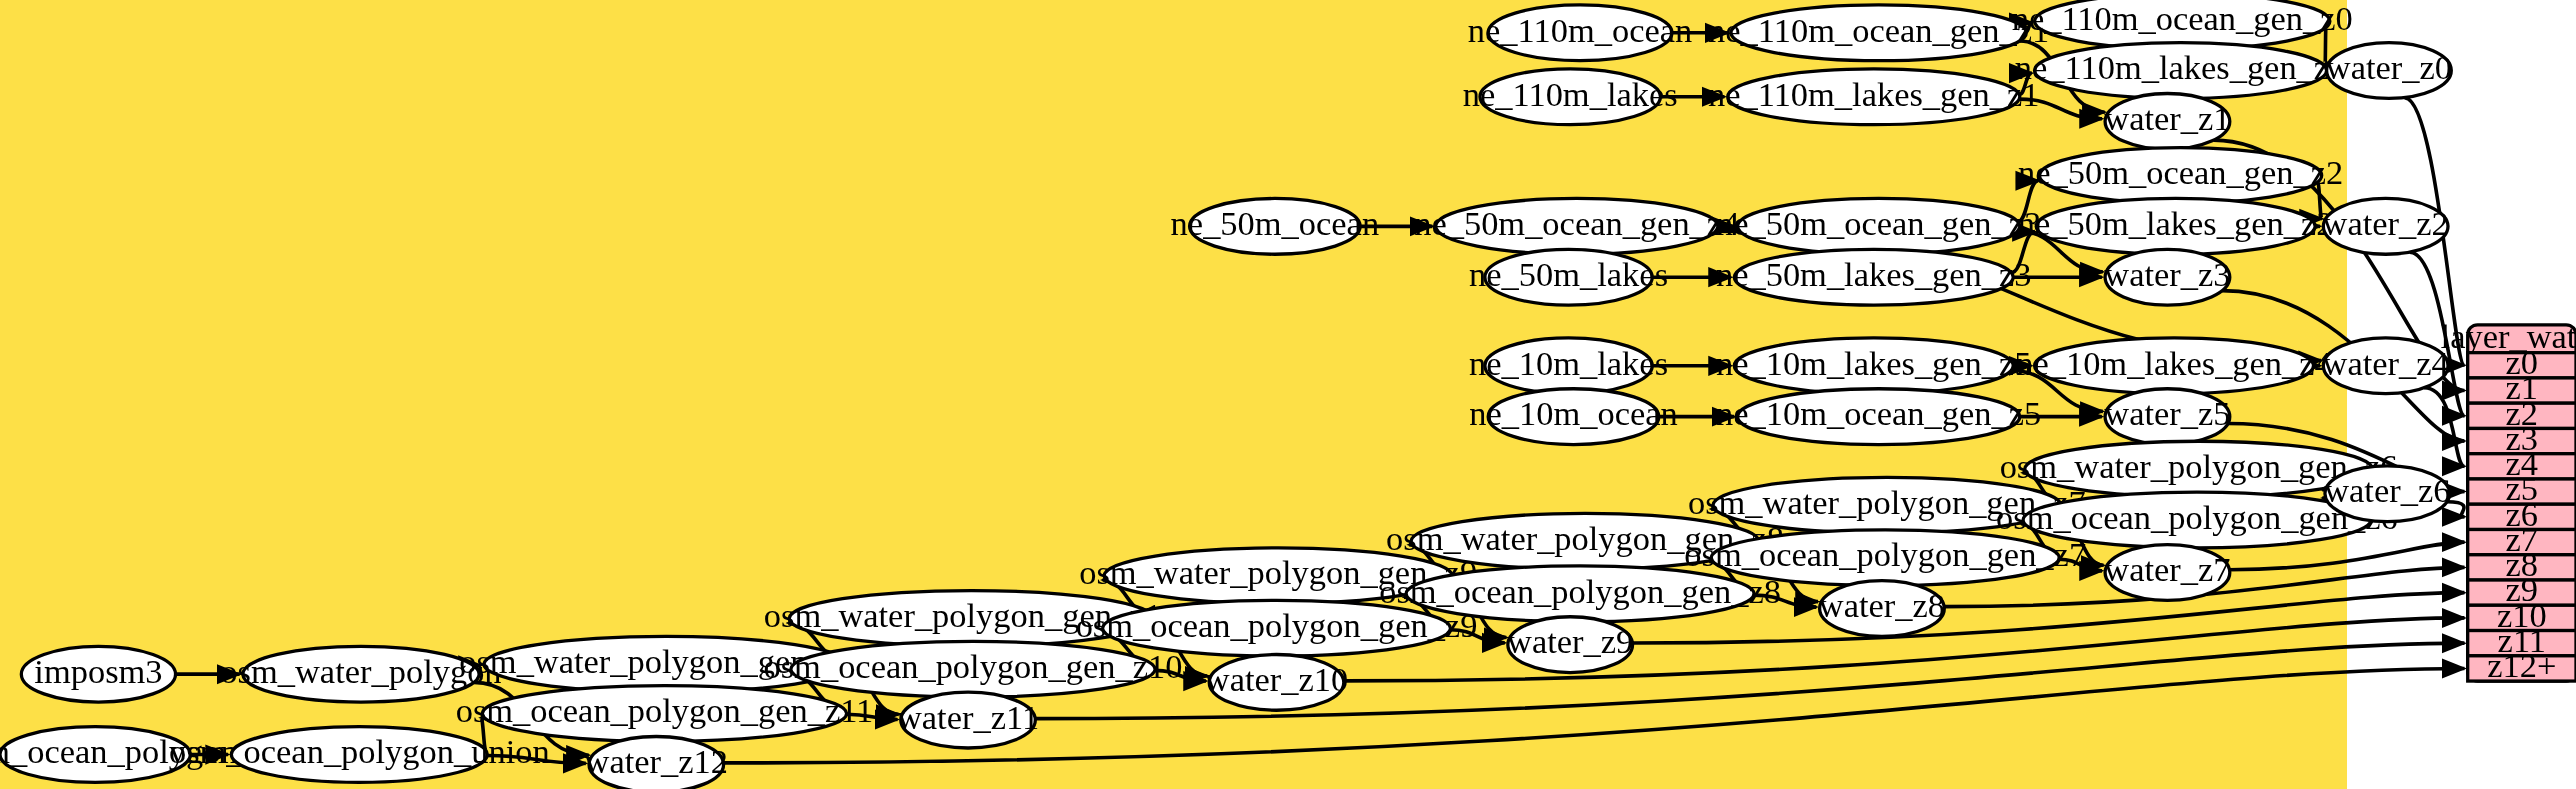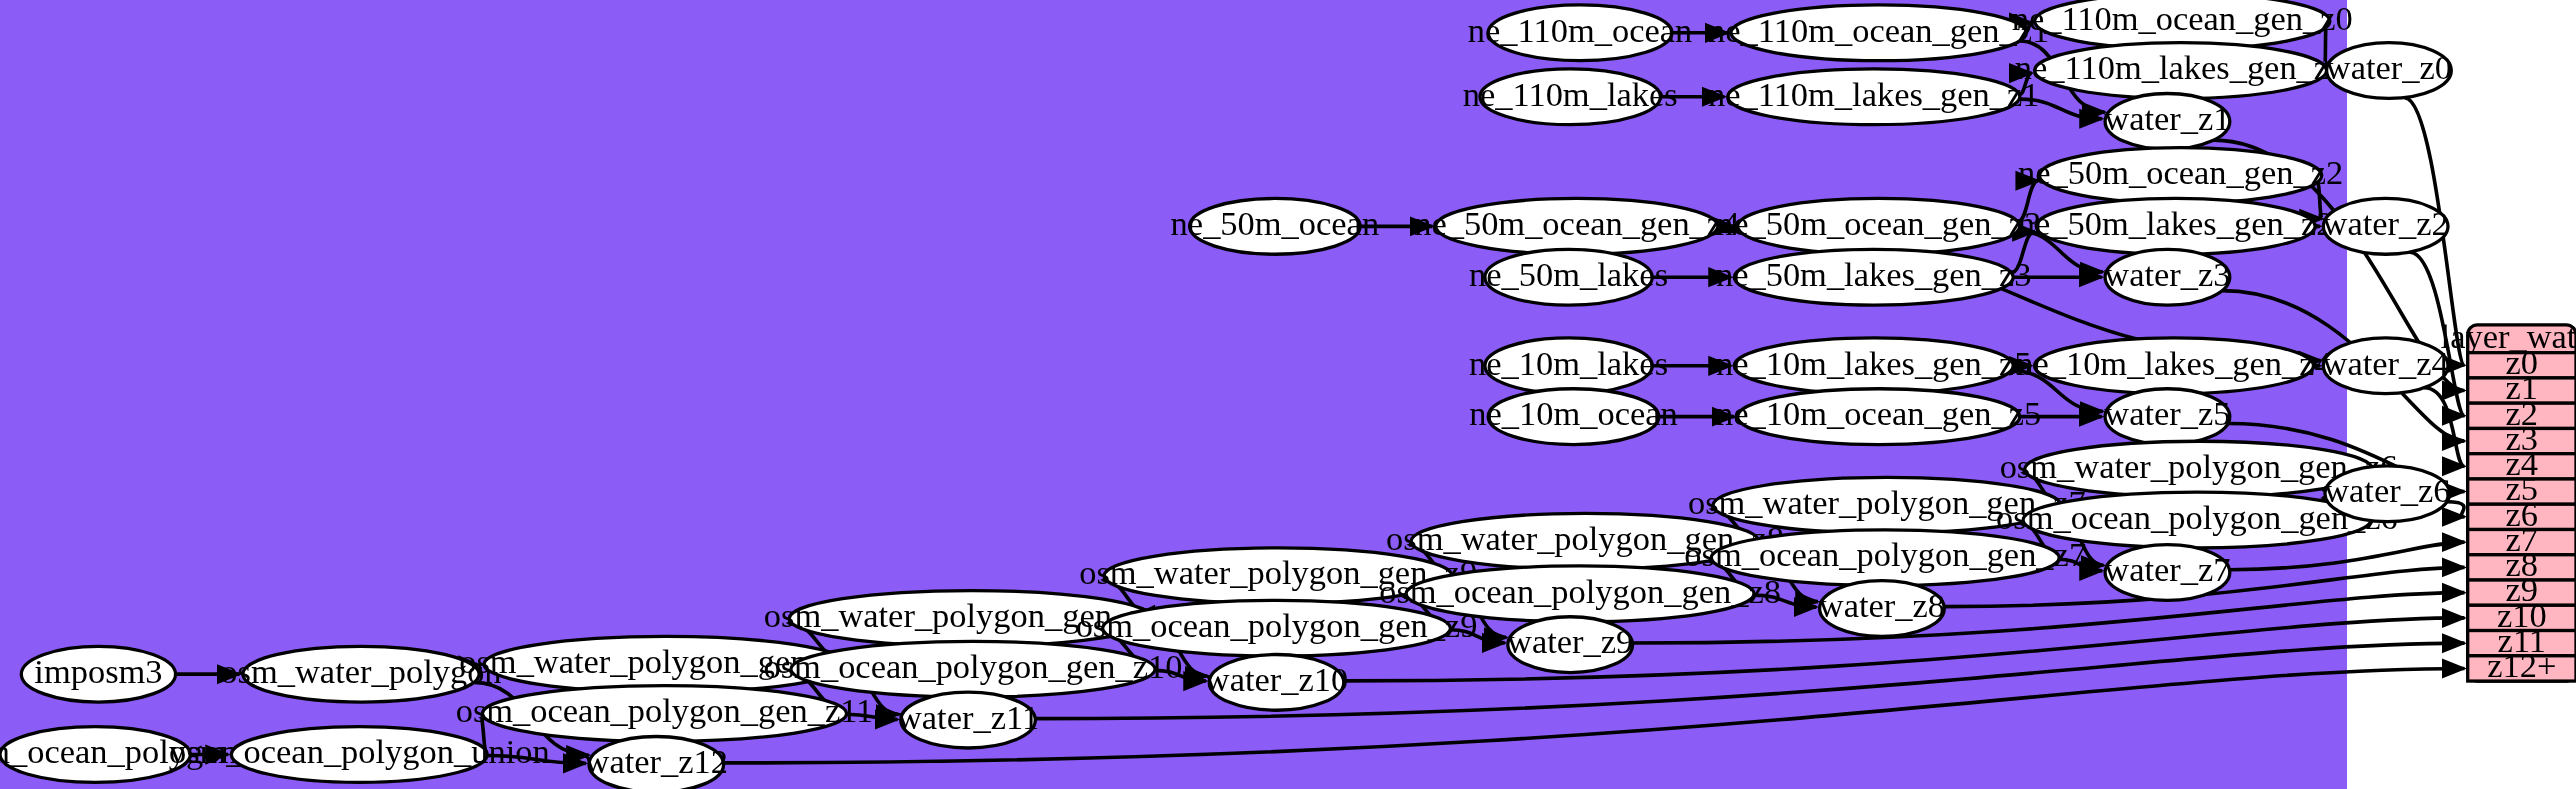--- a/index.html
+++ b/index.html
@@ -1,16 +1,16 @@
 <!DOCTYPE html>
 <html style="font-size:11.5px"><head>
 <meta charset="utf-8">
 <style>
   html,body{margin:0;padding:0;background:#ffffff;}
-  #stage{position:relative;width:2347px;height:789px;background:#8b5cf6;
+  #stage{position:relative;width:2347px;height:789px;background:#fde047;
          font-family:"Liberation Serif", serif;}
   svg{position:absolute;left:0;top:0;width:2576px;height:789px;}
   .node-ell{fill:#ffffff;stroke:#000000;stroke-width:2;}
   .node-lbl{font-family:"Liberation Serif", serif;font-size:21px;fill:#000000;
             text-anchor:middle;dominant-baseline:middle;}
   .edge{fill:none;stroke:#000000;stroke-width:2.2;}
   .tbl-cell{fill:#ffb6c1;stroke:#000000;stroke-width:2;}
   .tbl-head{fill:#ffb6c1;stroke:#000000;stroke-width:2;}
   .tbl-lbl{font-family:"Liberation Serif", serif;font-size:21px;fill:#000000;
            text-anchor:middle;dominant-baseline:middle;}

